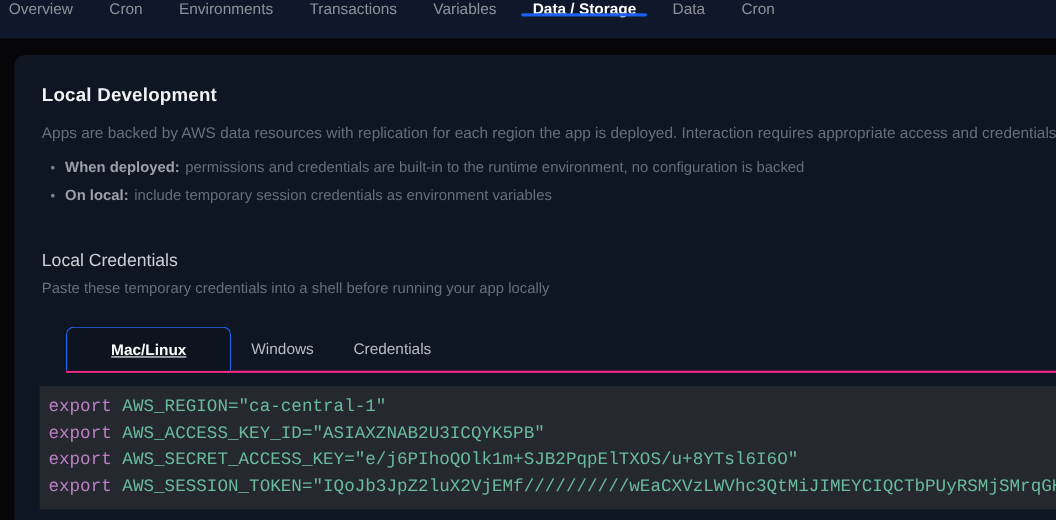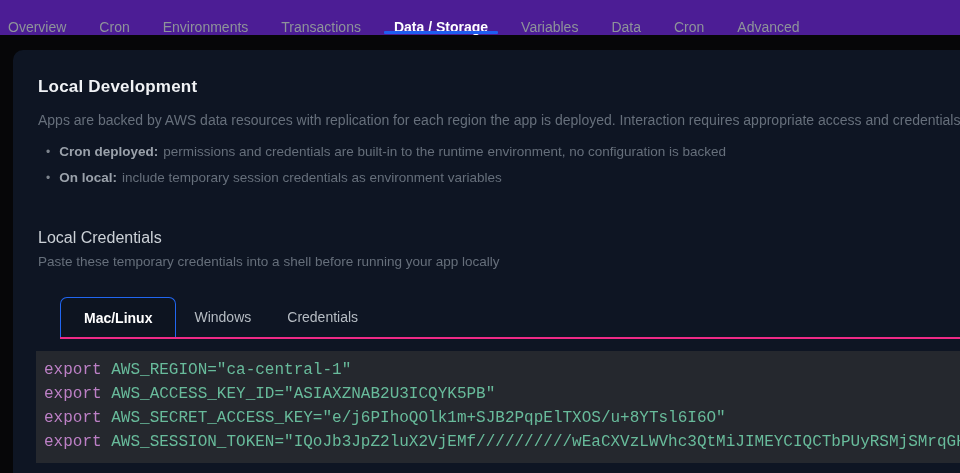--- a/index.html
+++ b/index.html
@@ -4,22 +4,22 @@
 <style>
   html,body{margin:0;padding:0;}
   body{
     width:960px;height:473px;overflow:hidden;position:relative;
     background:#060608;
     font-family:"Liberation Sans", sans-serif;
     -webkit-font-smoothing:antialiased;
   }
   
   .topnav{
-    height:35px;display:flex;align-items:flex-end;
-    padding-left:0;background:#4c1d95;
+    height:35px;display:flex;align-items:flex-start;
+    padding-left:0;background:#0f172a;
   }
   .nav-item{
     position:relative;display:flex;align-items:center;
     padding:0 8px;margin-right:17px;
     font-size:14px;color:#8e939a;cursor:pointer;white-space:nowrap;
   }
   .nav-item.active{color:#ffffff;font-weight:bold;}
   .nav-item.active::after{
     content:"";position:absolute;left:-2px;right:-2px;bottom:1px;height:3px;
     background:#1e5ef0;border-radius:1px;
@@ -53,23 +53,23 @@
   .tabs{
     display:flex;align-items:stretch;height:40px;
     margin:28px 0 0 47px;
     border-bottom:2px solid #ee2a86;
   }
   .tab{
     display:flex;align-items:center;padding:0 18px;font-size:14px;
     color:#b6bcc3;cursor:pointer;white-space:nowrap;
   }
   .tab.active{
-    padding:0 23px;color:#ffffff;font-weight:bold;
+    padding:0 40px;color:#ffffff;font-weight:bold;
     border:1.5px solid #2166f0;border-bottom:none;
-    border-radius:7px 7px 0 0;background:#0d1420;
+    border-radius:7px 7px 0 0;background:#0d1420;text-decoration:underline;
   }
   
   .codeblock{
     margin:12px 0 0 23px;background:#25282e;
     padding:7px 10px 9px 8px;overflow:hidden;
   }
   .code-line{
     font-family:"Liberation Mono", monospace;font-size:16px;line-height:24px;
     white-space:pre;
   }
@@ -77,35 +77,34 @@
   .cd{color:#68bb9b;}
 </style>
 </head>
 <body>
 
 <nav class="topnav">
   <div class="nav-item">Overview</div>
   <div class="nav-item">Cron</div>
   <div class="nav-item">Environments</div>
   <div class="nav-item">Transactions</div>
+  <div class="nav-item">Variables</div>
   <div class="nav-item active">Data / Storage</div>
-  <div class="nav-item">Variables</div>
   <div class="nav-item">Data</div>
   <div class="nav-item">Cron</div>
-  <div class="nav-item">Advanced</div>
 </nav>
 
 <section class="panel">
   <h1 class="panel-title">Local Development</h1>
   <p class="panel-desc">Apps are backed by AWS data resources with replication for each region the app is deployed. Interaction requires appropriate access and credentials:</p>
 
   <ul class="bullets">
     <li>
       <span class="bullet-dot">•</span>
-      <span class="bullet-label">Cron deployed:</span>
+      <span class="bullet-label">When deployed:</span>
       <span>permissions and credentials are built-in to the runtime environment, no configuration is backed</span>
     </li>
     <li>
       <span class="bullet-dot">•</span>
       <span class="bullet-label">On local:</span>
       <span>include temporary session credentials as environment variables</span>
     </li>
   </ul>
 
   <h2 class="section-title">Local Credentials</h2>

